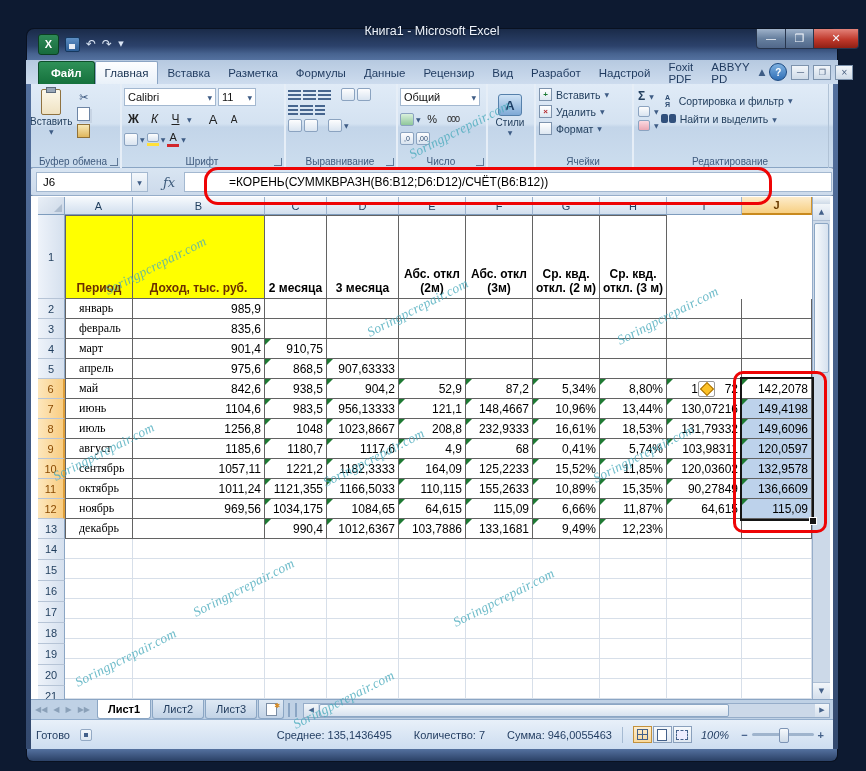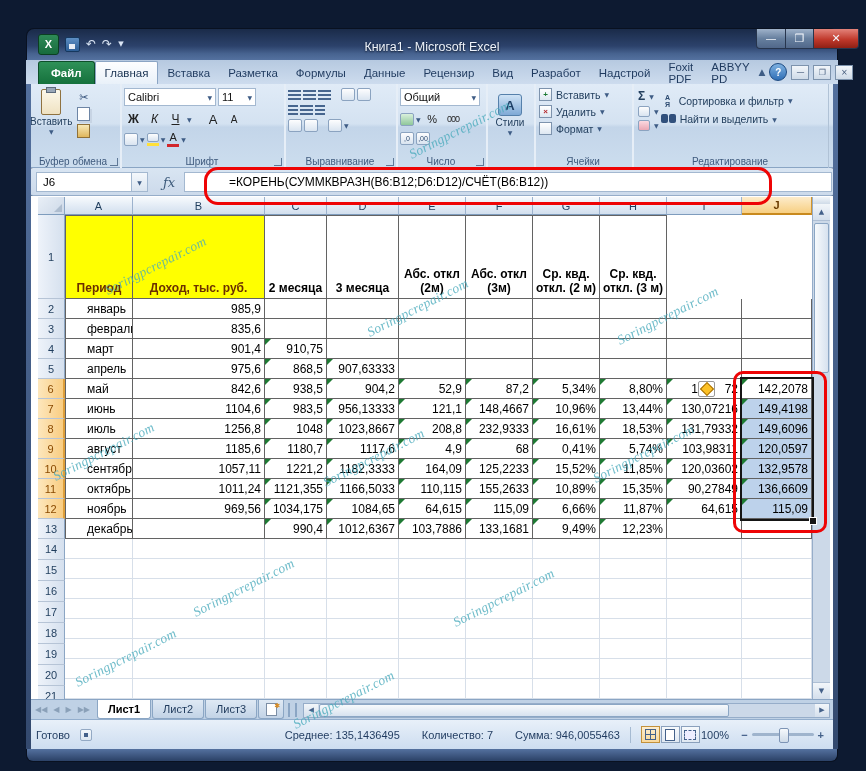--- a/index.html
+++ b/index.html
@@ -6,21 +6,21 @@
   #app{position:relative;width:866px;height:771px;overflow:hidden;
        font-family:"Liberation Sans",sans-serif;background:#0d1a31;}
   .abs{position:absolute;}
   .ico{font-family:"DejaVu Sans",sans-serif;}
 
   
   .titlebar{left:26px;top:28px;width:812px;height:32px;border-radius:8px 8px 0 0;
     background:linear-gradient(#1a2b49,#2c426b 55%,#476390 80%,#54719f);
     border:1px solid #091120;border-bottom:none;box-sizing:border-box;}
   .win-side{top:60px;height:689px;width:5px;background:linear-gradient(#54719f,#33496e);z-index:5;}
-  .win-title{left:26px;top:40px;width:812px;text-align:center;color:#eef3fb;font-size:12.5px;
+  .win-title{left:26px;top:24px;width:812px;text-align:center;color:#eef3fb;font-size:12.5px;
     text-shadow:0 1px 2px #0a1526;z-index:6;}
   .qat{left:38px;top:33px;height:22px;display:flex;align-items:center;gap:6px;z-index:7;}
   .xl-logo{width:19px;height:19px;border-radius:3px;background:linear-gradient(#2e8a57,#176b3d);
     border:1px solid #0b3f22;color:#fff;font-weight:bold;font-size:11px;display:flex;
     align-items:center;justify-content:center;}
   .qat-ic{color:#dbe6f5;font-size:12px;line-height:1;}
   .save-ic{width:13px;height:13px;background:linear-gradient(#5d8fc4,#2d5e96);border:1px solid #16385e;border-radius:2px;position:relative;}
   .save-ic::after{content:"";position:absolute;left:3px;top:6px;width:6px;height:5px;background:#e8eef6;}
   .winbtns{left:756px;top:29px;display:flex;z-index:8;}
   .wbtn{height:19px;border:1px solid #27354d;border-top:none;display:flex;align-items:center;justify-content:center;
@@ -119,21 +119,21 @@
     font-size:11px;color:#1e3c5c;}
   .h.selh{background:linear-gradient(#fdeccb,#f7cf82);border-right:1px solid #d1952e;
     border-bottom:2px solid #c98a1e;color:#6b3c00;font-weight:bold;}
   .corner{position:relative;background:linear-gradient(135deg,#e9eff7,#cdd9e8);
     border-right:1px solid #8ca6c4;border-bottom:1px solid #7e9cbd;}
   .corner::after{content:"";position:absolute;right:2px;bottom:2px;
     border-left:8px solid transparent;border-bottom:8px solid #aebdcf;}
   .c{position:relative;border-right:1px solid #636363;border-bottom:1px solid #636363;
     display:flex;align-items:center;justify-content:flex-end;padding:0 3px 0 2px;
     background:#fff;overflow:hidden;white-space:nowrap;}
-  .c.l{justify-content:flex-start;padding-left:21px;}
+  .c.l{justify-content:flex-start;padding-left:13px;font-family:Liberation Serif, serif;}
   .c.first{border-left:1px solid #636363;}
   .r1 .c{align-items:flex-end;justify-content:center;text-align:center;font-weight:bold;
     white-space:normal;line-height:1.12;padding:0 1px 3px;border-top:1px solid #636363;font-size:12px;}
   .c.y{background:#ffff00;color:#6b3000;}
   .c.sel{background:#bdd2eb;}
   .c.act{background:#ffffff;}
   .t::after{content:"";position:absolute;left:0;top:0;
     border-top:6px solid #1e7a33;border-right:6px solid transparent;}
   .sp{display:inline-block;width:20px;}
   .emptyRows{display:grid;grid-template-columns:27px 747px;height:160px;}
@@ -198,21 +198,21 @@
   .aggs{margin-left:auto;display:flex;gap:22px;}
   .sbsep{width:1px;height:16px;background:#a5bad2;margin:0 10px;}
   .vico{width:19px;height:17px;border:1px solid #8aa0bc;background:linear-gradient(#f6f9fc,#dfe8f2);
     display:flex;align-items:center;justify-content:center;margin-right:1px;box-sizing:border-box;}
   .vico.active{background:linear-gradient(#fdeed0,#f9d89a);border-color:#c2913c;}
   .vg1{width:9px;height:9px;border:1px solid #44618a;background:
     linear-gradient(to right,transparent 49%,#44618a 49%,#44618a 51%,transparent 51%),
     linear-gradient(to bottom,transparent 49%,#44618a 49%,#44618a 51%,transparent 51%);}
   .vg2{width:8px;height:10px;border:1px solid #44618a;background:#fff;}
   .vg3{width:10px;height:8px;border:1px dashed #44618a;background:#eef;}
-  .zoomtxt{margin:0 8px 0 0;}
+  .zoomtxt{margin:0 8px 0 8px;font-style:italic;}
   .zminus,.zplus{font-weight:bold;color:#44618a;padding:0 4px;}
   .ztrack{width:62px;height:3px;background:#9fb4cd;border-radius:2px;position:relative;}
   .ztick{position:absolute;left:50%;top:-3px;width:1px;height:9px;background:#7d94b5;}
   .zthumb{position:absolute;left:50%;top:-5px;margin-left:-4px;width:8px;height:13px;
     background:linear-gradient(#f6f9fc,#cfdbe8);border:1px solid #7d94b5;border-radius:2px;}
   .bottomframe{left:26px;top:749px;width:812px;height:13px;border-radius:0 0 7px 7px;
     background:linear-gradient(#54719f,#2b4166);border:1px solid #091120;border-top:none;box-sizing:border-box;z-index:5;}
 </style>
 </head>
 <body>

